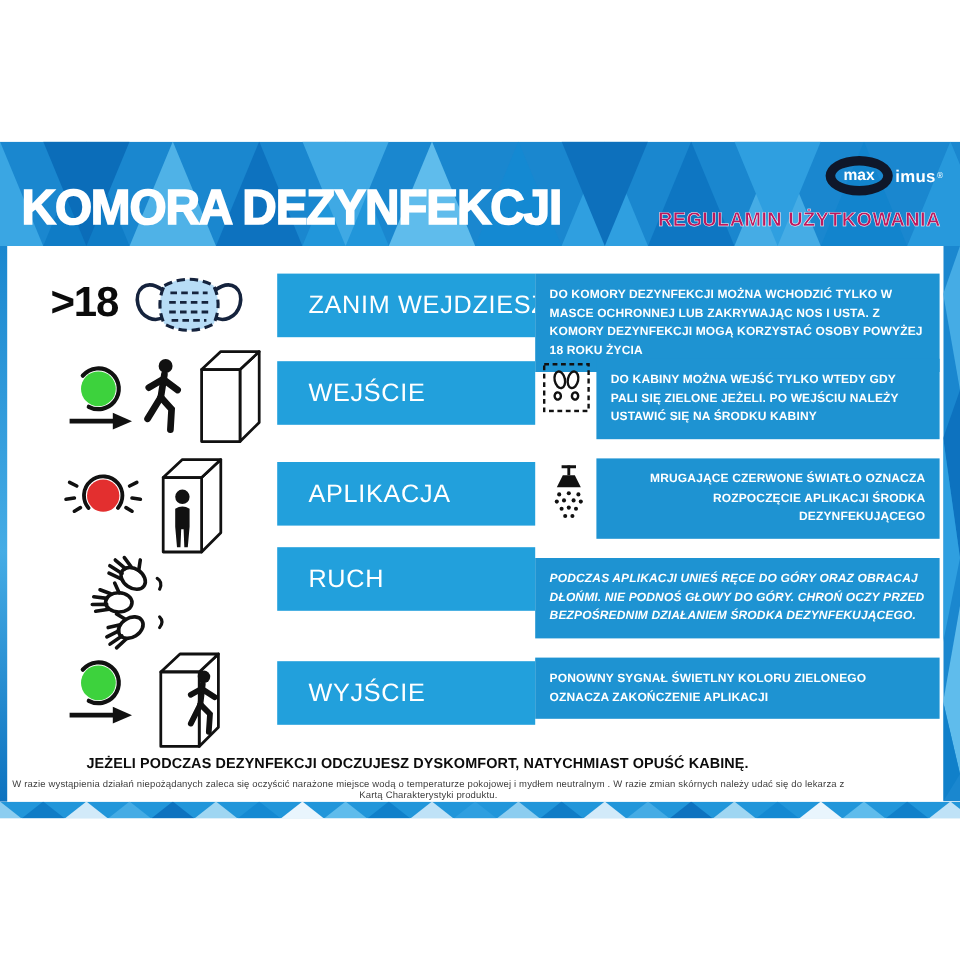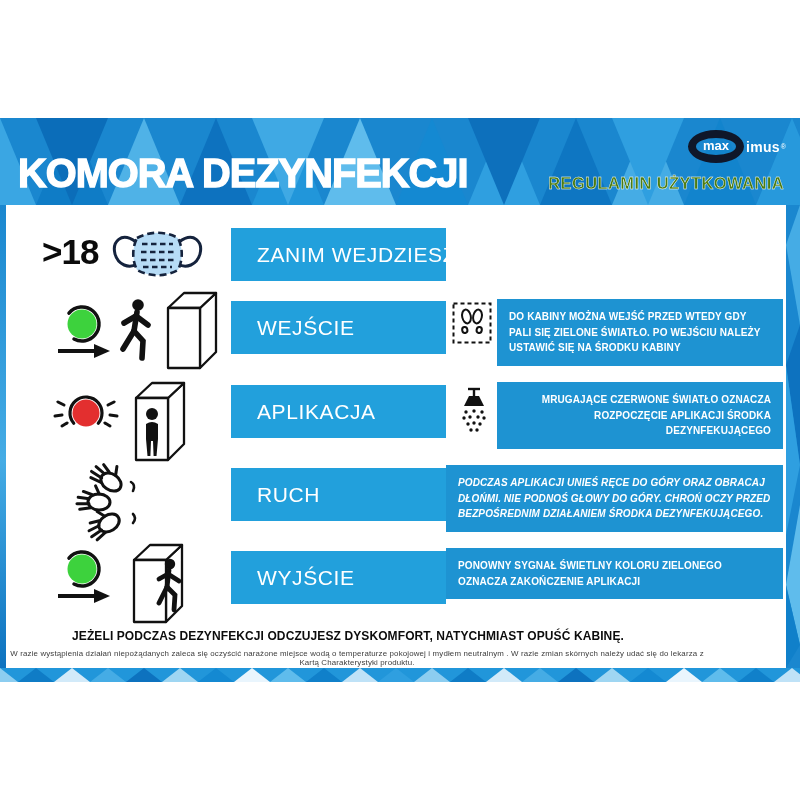--- a/index.html
+++ b/index.html
@@ -4,21 +4,21 @@
 <style>
   html,body{margin:0;padding:0;background:#fff;}
   .poster{position:relative;width:800px;height:800px;background:#fff;overflow:hidden;
           font-family:"Liberation Sans",sans-serif;}
 
   
   .header-band{position:absolute;left:0;top:118px;width:800px;height:87px;overflow:hidden;}
   .header-band svg.pat{position:absolute;left:0;top:0;}
   .page-title{position:absolute;left:18px;top:150px;font-size:41px;font-weight:800;color:#fff;
               letter-spacing:-1px;-webkit-text-stroke:1.4px #fff;white-space:nowrap;transform:scaleX(.97);transform-origin:left;}
-  .page-subtitle{position:absolute;right:16px;top:174px;font-size:16.5px;font-weight:800;color:#4d7c0f;
+  .page-subtitle{position:absolute;right:16px;top:174px;font-size:16.5px;font-weight:800;color:#be185d;
                  letter-spacing:.4px;-webkit-text-stroke:.4px #fff;white-space:nowrap;}
   .brand-logo{position:absolute;right:14px;top:130px;display:flex;align-items:center;color:#fff;}
   .logo-oval{border:8px solid #0f172a;border-radius:50%;padding:1px 7px 2px;font-size:13px;font-weight:800;line-height:14px;}
   .logo-imus{font-size:14px;font-weight:800;margin-left:2px;letter-spacing:.3px;}
   .logo-mark{font-size:7px;vertical-align:super;margin-left:1px;}
 
   
   .left-strip{position:absolute;left:0;top:205px;width:6px;height:463px;
               background:linear-gradient(180deg,#1a87cf 0%,#45ace5 55%,#0d72bf 100%);}
   .right-strip{position:absolute;left:786px;top:205px;width:14px;height:463px;overflow:hidden;}
@@ -123,20 +123,21 @@
       <path d="M27 12 C 40 5, 55 5, 68 12 C 73 22, 73 34, 68 44 C 55 51, 40 51, 27 44 C 22 34, 22 22, 27 12 Z" fill="#b7dcf6" stroke="#15233d" stroke-width="2.6" stroke-dasharray="7 4"></path>
       <g stroke="#15233d" stroke-width="2.3" stroke-dasharray="5.5 3.5" fill="none">
         <path d="M32 18 H63"></path>
           <path d="M31 26 H64"></path>
           <path d="M31 34 H64"></path>
           <path d="M33 41 H62"></path>
       </g>
     </svg>
   </span>
   <div class="step-button" style="top:228px;">ZANIM WEJDZIESZ</div>
+  <div class="step-desc desc-wide" style="top:228px;min-height:62px;">DO KOMORY DEZYNFEKCJI MOŻNA WCHODZIĆ TYLKO W MASCE OCHRONNEJ LUB ZAKRYWAJĄC NOS I USTA. Z KOMORY DEZYNFEKCJI MOGĄ KORZYSTAĆ OSOBY POWYŻEJ 18 ROKU ŻYCIA</div>
 
   <span class="icon" style="left:52px;top:303px;">
     <svg width="64" height="58" viewBox="0 0 64 58">
       <circle cx="30" cy="21" r="14.5" fill="#3dd23d"></circle>
       <circle cx="30" cy="21" r="17" fill="none" stroke="#111" stroke-width="3.5" stroke-dasharray="76 31" stroke-linecap="round" transform="rotate(-140 30 21)"></circle>
       <path d="M6 48 H44" stroke="#111" stroke-width="4"></path>
       <path d="M42 41 L58 48 L42 55 Z" fill="#111"></path>
     </svg>
   </span>
   <span class="icon" style="left:114px;top:298px;">
@@ -165,21 +166,21 @@
     <svg width="40" height="42" viewBox="0 0 40 42">
       <rect x="1.5" y="1.5" width="37" height="39" fill="none" stroke="#111" stroke-width="2" stroke-dasharray="4 3"></rect>
       <g fill="none" stroke="#111" stroke-width="2">
         <ellipse cx="14.5" cy="14.5" rx="4.3" ry="7" transform="rotate(-12 14.5 14.5)"></ellipse>
         <ellipse cx="12.8" cy="28" rx="2.6" ry="3" transform="rotate(-12 12.8 28)"></ellipse>
         <ellipse cx="25.5" cy="14.5" rx="4.3" ry="7" transform="rotate(12 25.5 14.5)"></ellipse>
         <ellipse cx="27.2" cy="28" rx="2.6" ry="3" transform="rotate(12 27.2 28)"></ellipse>
       </g>
     </svg>
   </span>
-  <div class="step-desc desc-narrow" style="top:299px;min-height:59px;">DO KABINY MOŻNA WEJŚĆ PRZED WTEDY GDY PALI SIĘ ZIELONE ŚWIATŁO. PO WEJŚCIU NALEŻY USTAWIĆ SIĘ NA ŚRODKU KABINY</div>
+  <div class="step-desc desc-narrow" style="top:299px;min-height:59px;">DO KABINY MOŻNA WEJŚĆ TYLKO WTEDY GDY PALI SIĘ ZIELONE JEŻELI. PO WEJŚCIU NALEŻY USTAWIĆ SIĘ NA ŚRODKU KABINY</div>
 
   <span class="icon" style="left:48px;top:388px;">
     <svg width="76" height="52" viewBox="0 0 76 52">
       <circle cx="38" cy="25" r="13.5" fill="#e32f2f"></circle>
       <circle cx="38" cy="25" r="16" fill="none" stroke="#111" stroke-width="3.2" stroke-dasharray="72 29" stroke-linecap="round" transform="rotate(140 38 25)"></circle>
       <g stroke="#111" stroke-width="3" stroke-linecap="round">
         <path d="M10 14 L16 17"></path>
           <path d="M7 28 L14 27"></path>
         <path d="M66 14 L60 17"></path>
           <path d="M69 28 L62 27"></path>
@@ -252,21 +253,21 @@
             <path d="M7 -7 L10 -16" fill="none"></path>
             <path d="M8 0 L16 -4" fill="none"></path>
         </g>
       </g>
       <g stroke="#111" stroke-width="2.6" fill="none" stroke-linecap="round">
         <path d="M66 22 q5 3 2 9"></path>
         <path d="M68 54 q4 4 0 9"></path>
       </g>
     </svg>
   </span>
-  <div class="step-button" style="top:468px;">RUCH</div>
+  <div class="step-button" style="top:456px;">RUCH</div>
   <div class="step-desc desc-wide" style="top:465px;min-height:59px;font-style:italic;">PODCZAS APLIKACJI UNIEŚ RĘCE DO GÓRY ORAZ OBRACAJ DŁOŃMI. NIE PODNOŚ GŁOWY DO GÓRY. CHROŃ OCZY PRZED BEZPOŚREDNIM DZIAŁANIEM ŚRODKA DEZYNFEKUJĄCEGO.</div>
 
   <span class="icon" style="left:52px;top:548px;">
     <svg width="64" height="58" viewBox="0 0 64 58">
       <circle cx="30" cy="21" r="14.5" fill="#3dd23d"></circle>
       <circle cx="30" cy="21" r="17" fill="none" stroke="#111" stroke-width="3.5" stroke-dasharray="76 31" stroke-linecap="round" transform="rotate(-140 30 21)"></circle>
       <path d="M6 48 H44" stroke="#111" stroke-width="4"></path>
       <path d="M42 41 L58 48 L42 55 Z" fill="#111"></path>
     </svg>
   </span>

